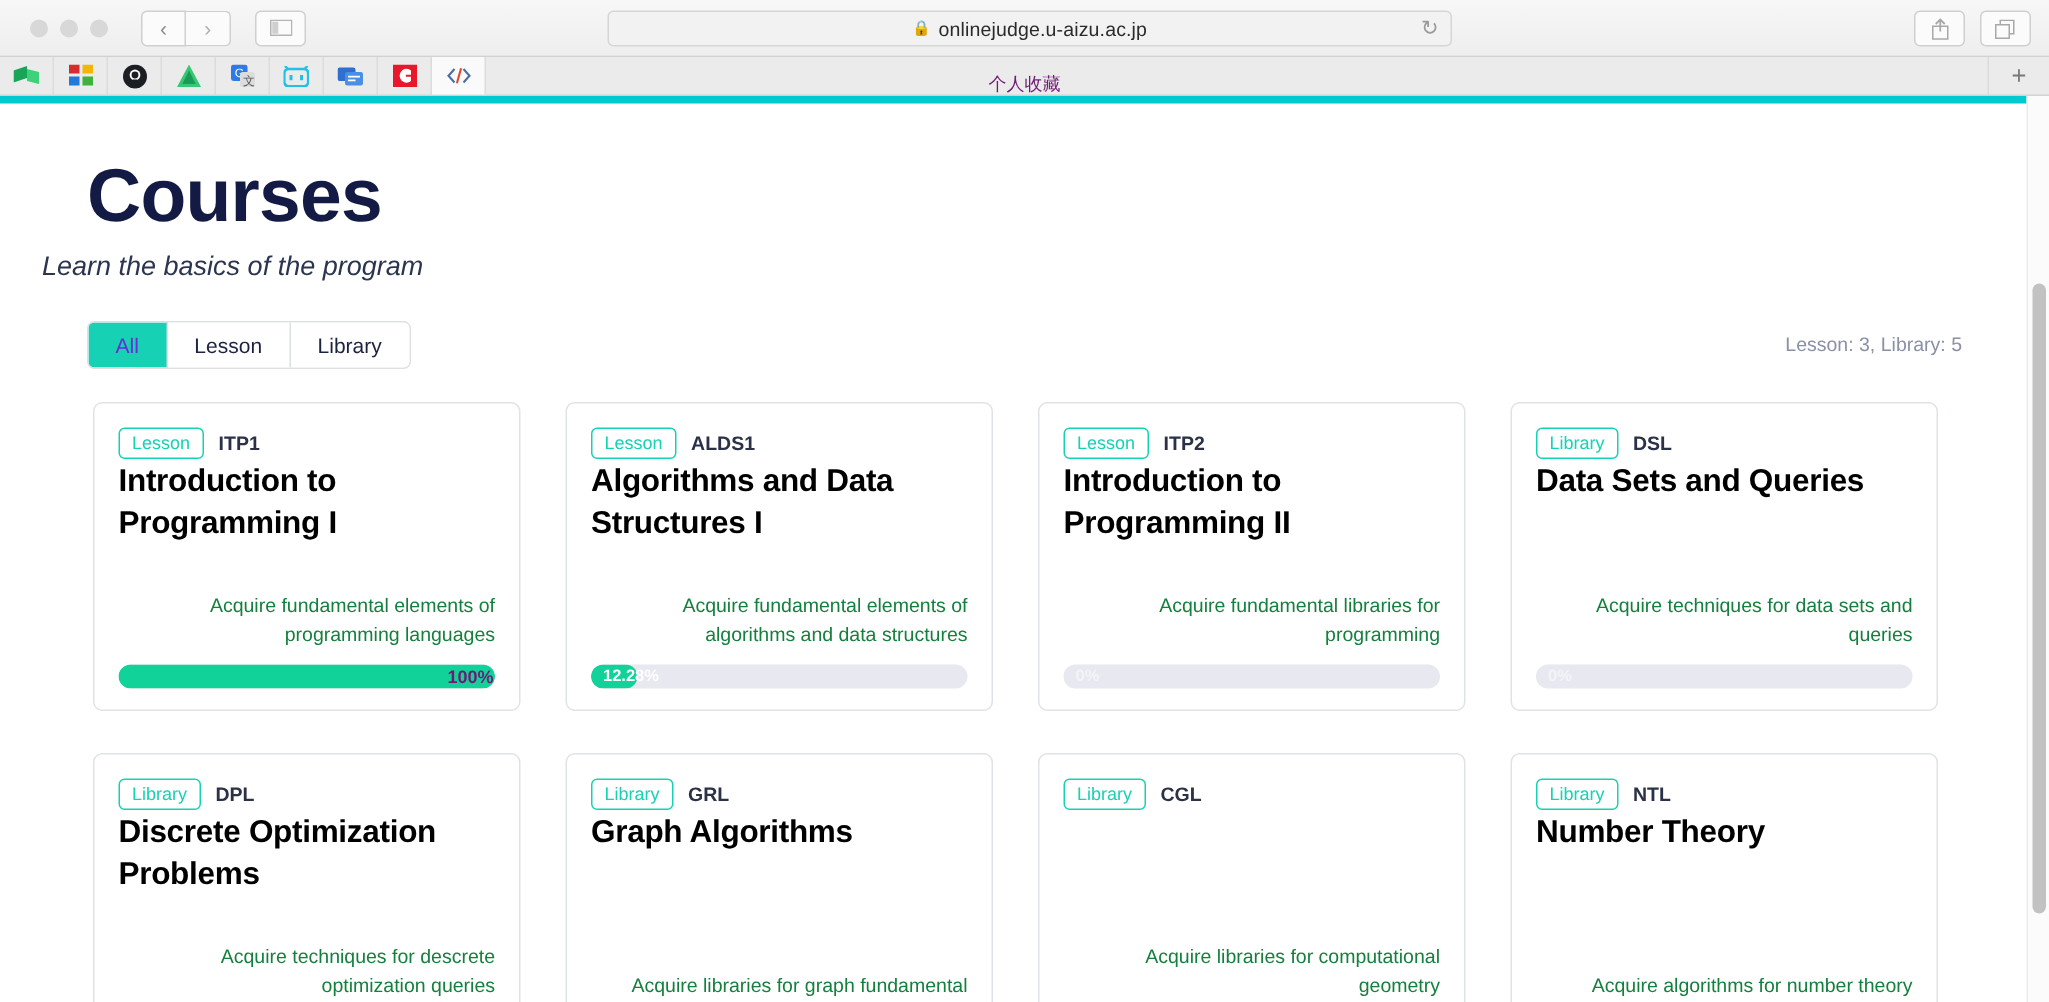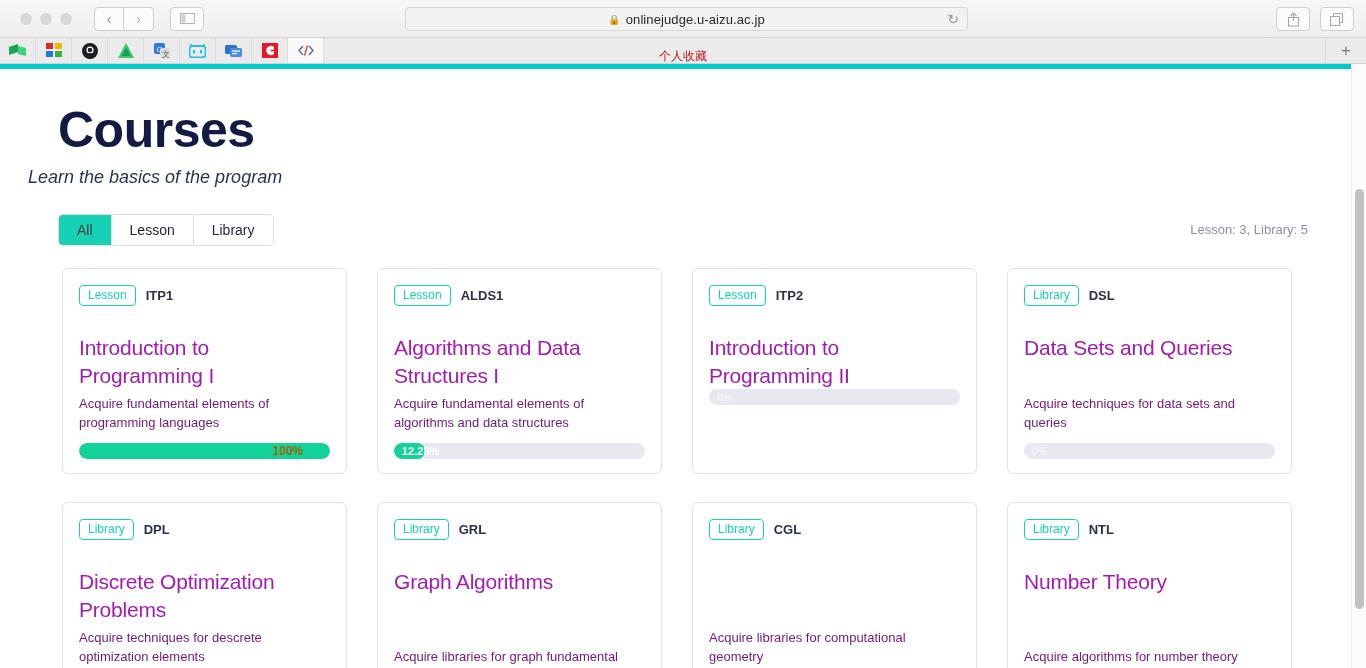--- a/index.html
+++ b/index.html
@@ -74,21 +74,21 @@
   .bm {
     width: 36px;
     border-right: 1px solid #dcdcdc;
     display: flex; align-items: center; justify-content: center;
   }
   .bm.active { background: #fafafa; }
   .bm-rest { flex: 1; border-right: 1px solid #dcdcdc; }
   .bm-label {
     position: absolute; left: 0; right: 0; top: 0; bottom: 0;
     display: flex; align-items: center; justify-content: center;
-    font-size: 12px; color: #b91c1c;
+    font-size: 12px; color: #701a75;
     pointer-events: none;
     margin-top: 12px;
   }
   .newtab {
     width: 40px;
     display: flex; align-items: center; justify-content: center;
     font-size: 17px; color: #7a7a7a;
   }
 
   
@@ -128,21 +128,21 @@
     height: 32px;
   }
   .tab {
     padding: 0 18px;
     display: flex; align-items: center;
     font-size: 14px; color: #1b2340;
     background: #ffffff;
     border-right: 1px solid #dcdfe3;
   }
   .tab:last-child { border-right: none; }
-  .tab.active { background: #17d1b4; color: #404040; }
+  .tab.active { background: #17d1b4; color: #6d28d9; }
 
   .counts {
     margin-left: auto;
     font-size: 13px; color: #8a90a6;
   }
 
   
   .grid {
     display: grid;
     grid-template-columns: repeat(4, 285px);
@@ -162,53 +162,54 @@
     border: 1px solid #17d1b4;
     color: #17d1b4;
     border-radius: 4px;
     font-size: 12px;
     padding: 3px 8px;
     line-height: 1.15;
   }
   .code { font-size: 13px; color: #2b3147; font-weight: 600; }
 
   .card-title {
-    font-size: 21px; color: #a21caf;
-    margin-top: 28px;
+    font-size: 21px; color: #000000;
+    margin-top: 1px;
     line-height: 1.3;
-    font-weight: normal;
+    font-weight: bold;
     letter-spacing: -0.2px;
   }
   .card-desc {
-    font-size: 13px; color: #701a75;
+    font-size: 13px; color: #15803d;
     line-height: 1.45;
     margin-top: auto;
     margin-bottom: 10px;
+    text-align: right;
   }
 
   .progress {
     position: relative;
     height: 16px;
     background: #e7e8f0;
     border-radius: 8px;
     overflow: hidden;
     flex: none;
   }
   .progress .fill {
     position: absolute; left: 0; top: 0; bottom: 0;
     background: #11d39a;
     border-radius: 8px;
   }
   .progress .pct-zero {
     position: absolute; left: 8px; top: 50%; transform: translateY(-50%);
     font-size: 11px; color: #ffffff; font-weight: bold;
   }
   .progress .pct-right {
-    position: absolute; right: 27px; top: 50%; transform: translateY(-50%);
-    font-size: 12px; color: #a16207; font-weight: bold;
+    position: absolute; right: 1px; top: 50%; transform: translateY(-50%);
+    font-size: 12px; color: #701a75; font-weight: bold;
   }
 
   
   .grid.row2 { margin-top: 28px; }
   .grid.row2 .card { height: 206px; }
 
   
   .scrollbar {
     position: absolute; right: 0; top: 0; bottom: 0;
     width: 15px; background: #fbfbfb;
@@ -381,20 +382,21 @@
             <span class="pct-zero">12.28%</span>
           </div>
         </div>
 
         <div class="card">
           <div class="card-head">
             <span class="badge">Lesson</span>
             <span class="code">ITP2</span>
           </div>
           <div class="card-title">Introduction to Programming II</div>
+          <div class="card-desc">Acquire fundamental libraries for programming</div>
           <div class="progress">
             <div class="fill" style="width:0%"></div>
             <span class="pct-zero" style="color: rgb(243, 244, 248);">0%</span>
           </div>
         </div>
 
         <div class="card">
           <div class="card-head">
             <span class="badge">Library</span>
             <span class="code">DSL</span>
@@ -410,21 +412,21 @@
       </div>
 
       <div class="grid row2">
 
         <div class="card">
           <div class="card-head">
             <span class="badge">Library</span>
             <span class="code">DPL</span>
           </div>
           <div class="card-title">Discrete Optimization Problems</div>
-          <div class="card-desc">Acquire techniques for descrete optimization elements</div>
+          <div class="card-desc">Acquire techniques for descrete optimization queries</div>
           <div class="progress">
             <div class="fill" style="width:0%"></div>
             <span class="pct-zero" style="color: rgb(243, 244, 248);">0%</span>
           </div>
         </div>
 
         <div class="card">
           <div class="card-head">
             <span class="badge">Library</span>
             <span class="code">GRL</span>

